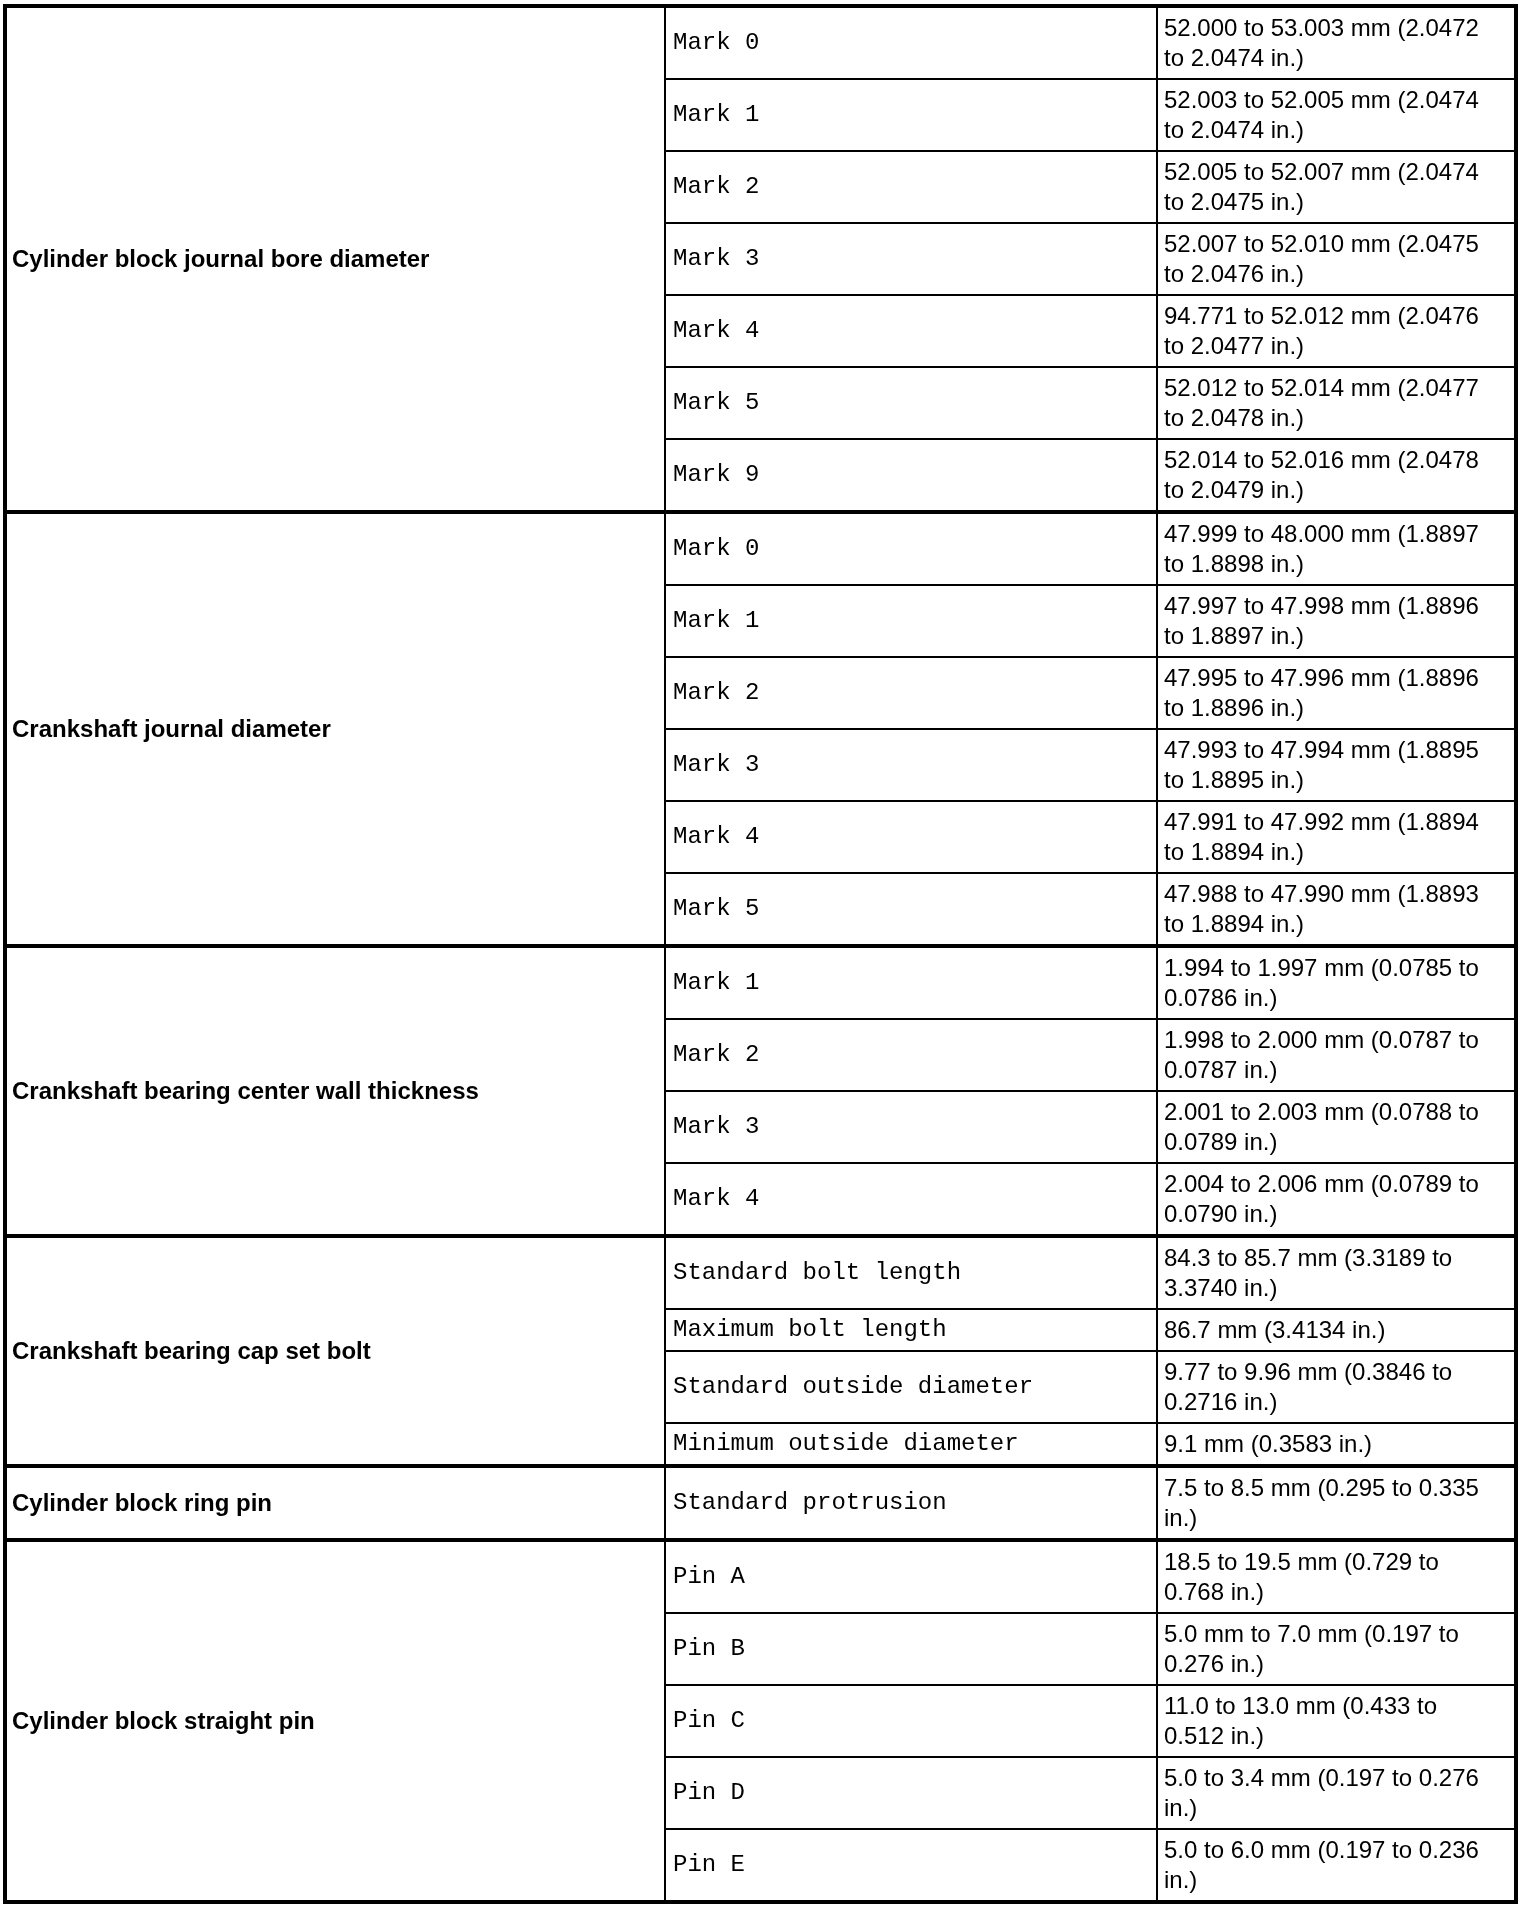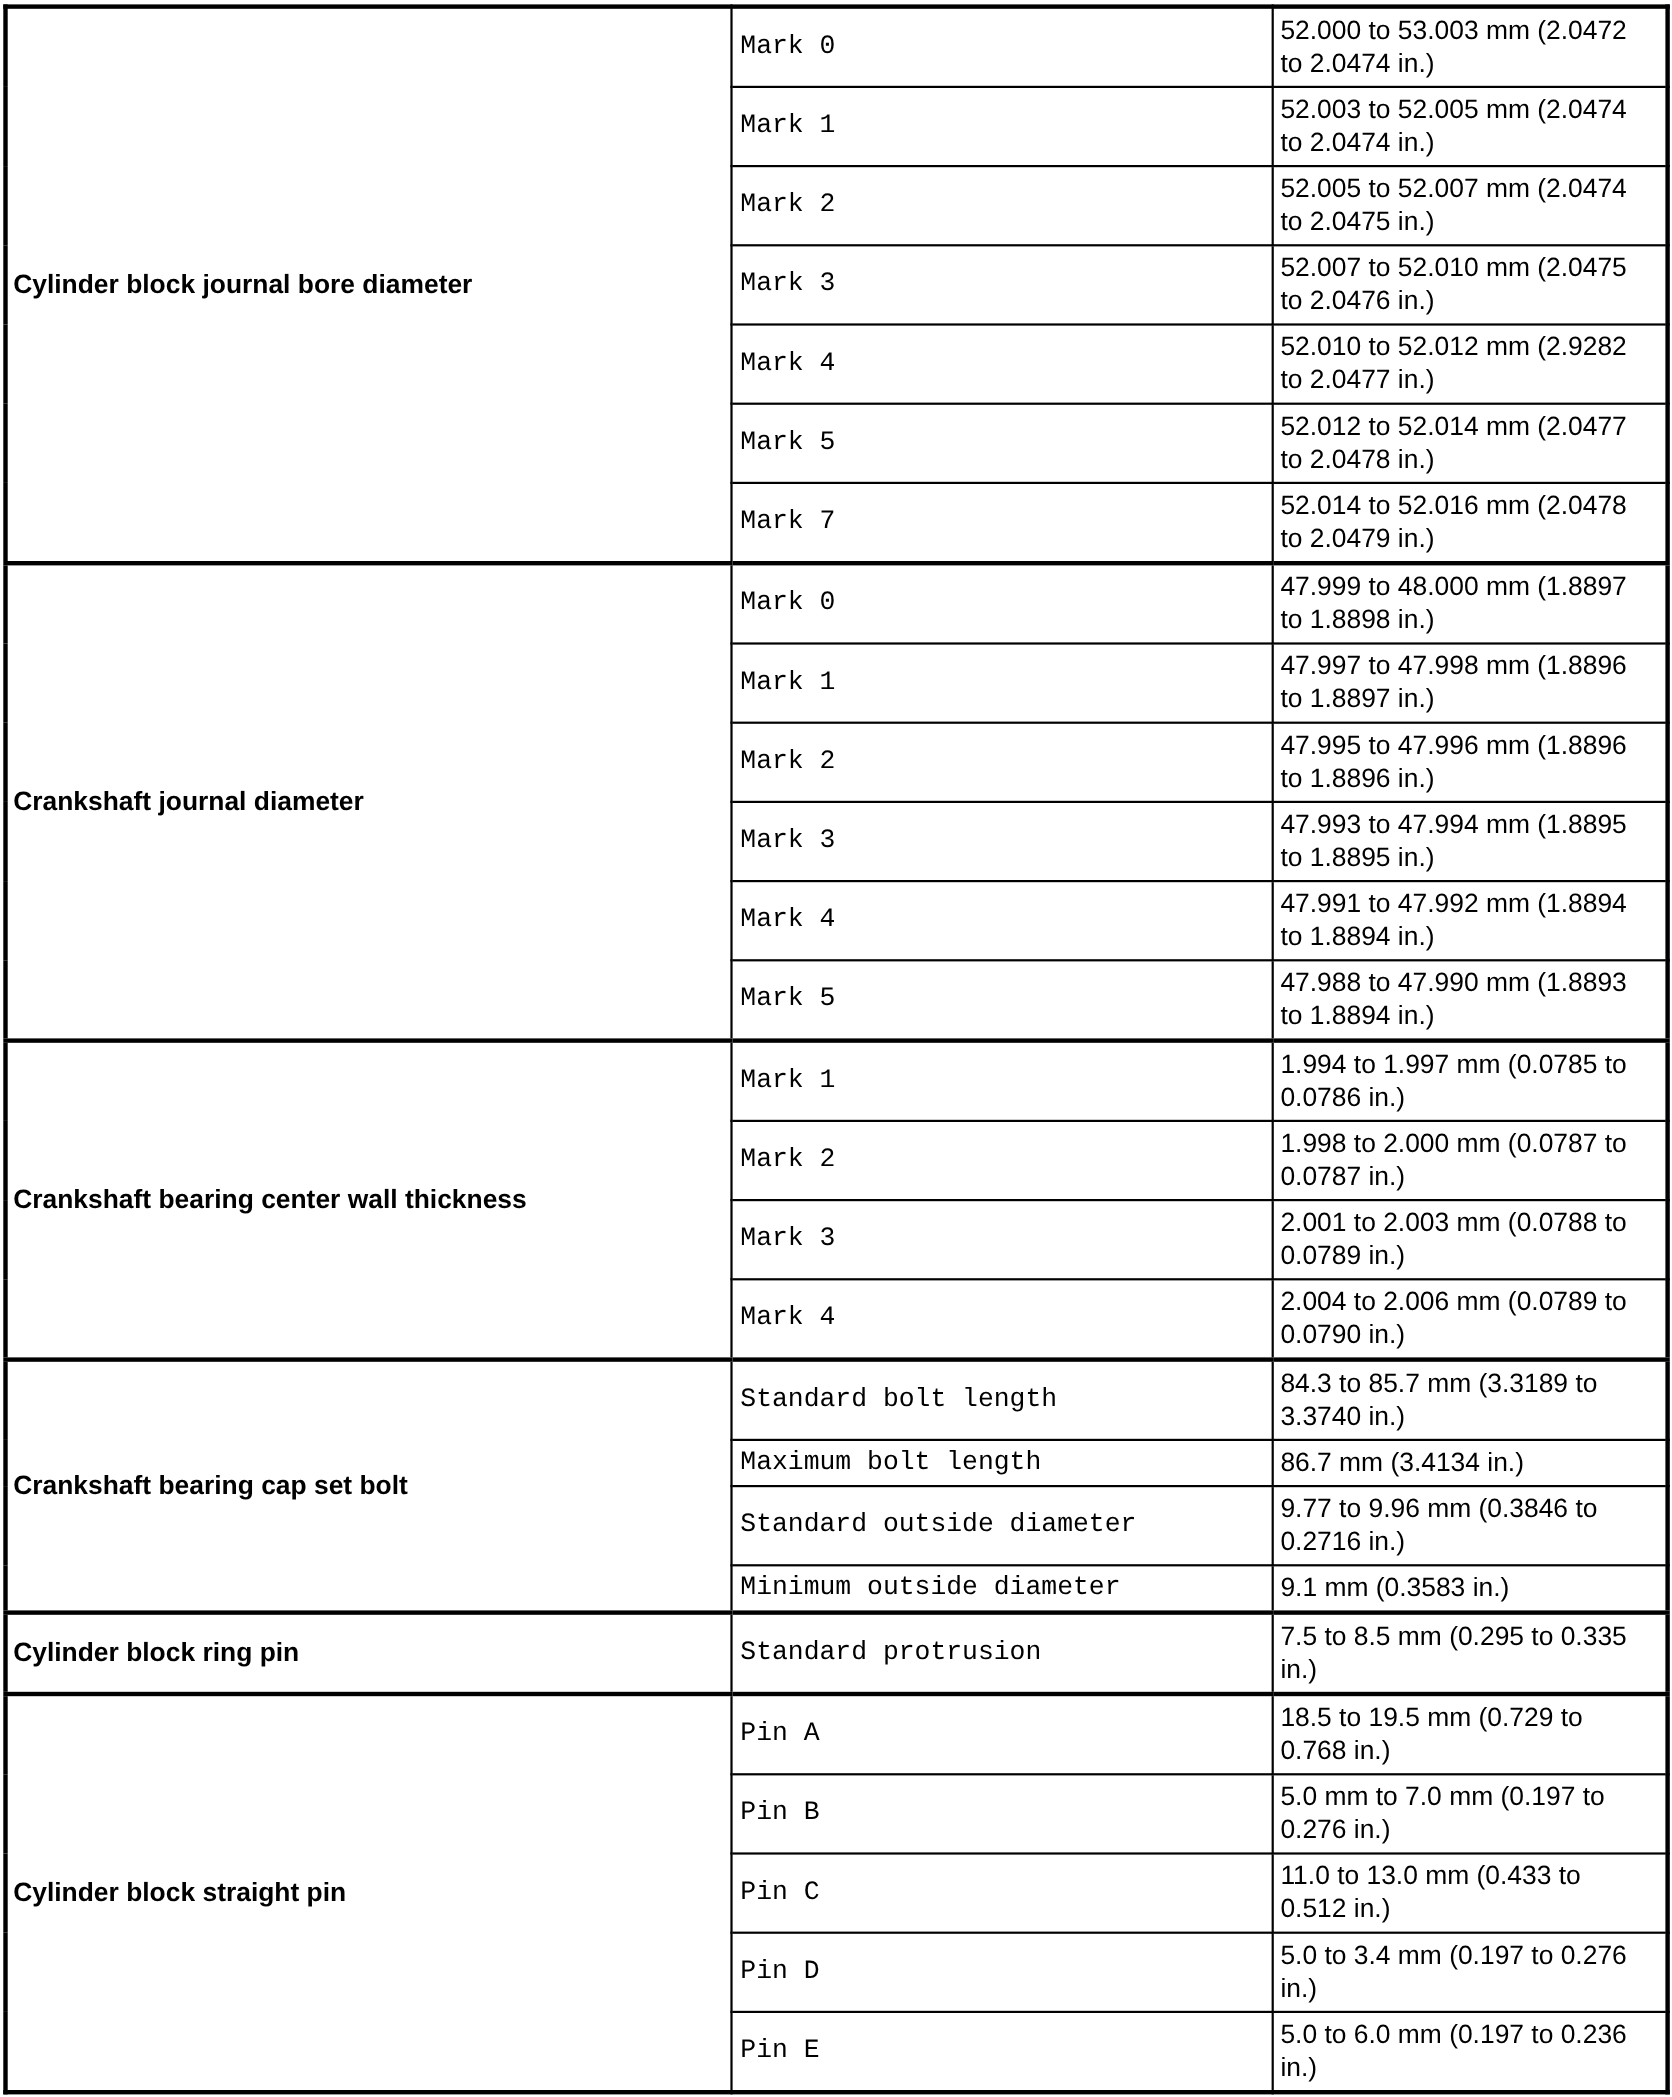--- a/index.html
+++ b/index.html
@@ -66,28 +66,28 @@
         <tr>
           <td class="item-cell">Mark 2</td>
           <td class="value-cell">52.005 to 52.007 mm (2.0474 to 2.0475 in.)</td>
         </tr>
         <tr>
           <td class="item-cell">Mark 3</td>
           <td class="value-cell">52.007 to 52.010 mm (2.0475 to 2.0476 in.)</td>
         </tr>
         <tr>
           <td class="item-cell">Mark 4</td>
-          <td class="value-cell">52.010 to 52.012 mm (2.9282 to 2.0477 in.)</td>
+          <td class="value-cell">94.771 to 52.012 mm (2.0476 to 2.0477 in.)</td>
         </tr>
         <tr>
           <td class="item-cell">Mark 5</td>
           <td class="value-cell">52.012 to 52.014 mm (2.0477 to 2.0478 in.)</td>
         </tr>
         <tr>
-          <td class="item-cell">Mark 7</td>
+          <td class="item-cell">Mark 9</td>
           <td class="value-cell">52.014 to 52.016 mm (2.0478 to 2.0479 in.)</td>
         </tr>
         <tr class="section-start">
           <td rowspan="6" class="cat-cell">Crankshaft journal diameter</td>
           <td class="item-cell">Mark 0</td>
           <td class="value-cell">47.999 to 48.000 mm (1.8897 to 1.8898 in.)</td>
         </tr>
         <tr>
           <td class="item-cell">Mark 1</td>
           <td class="value-cell">47.997 to 47.998 mm (1.8896 to 1.8897 in.)</td>

